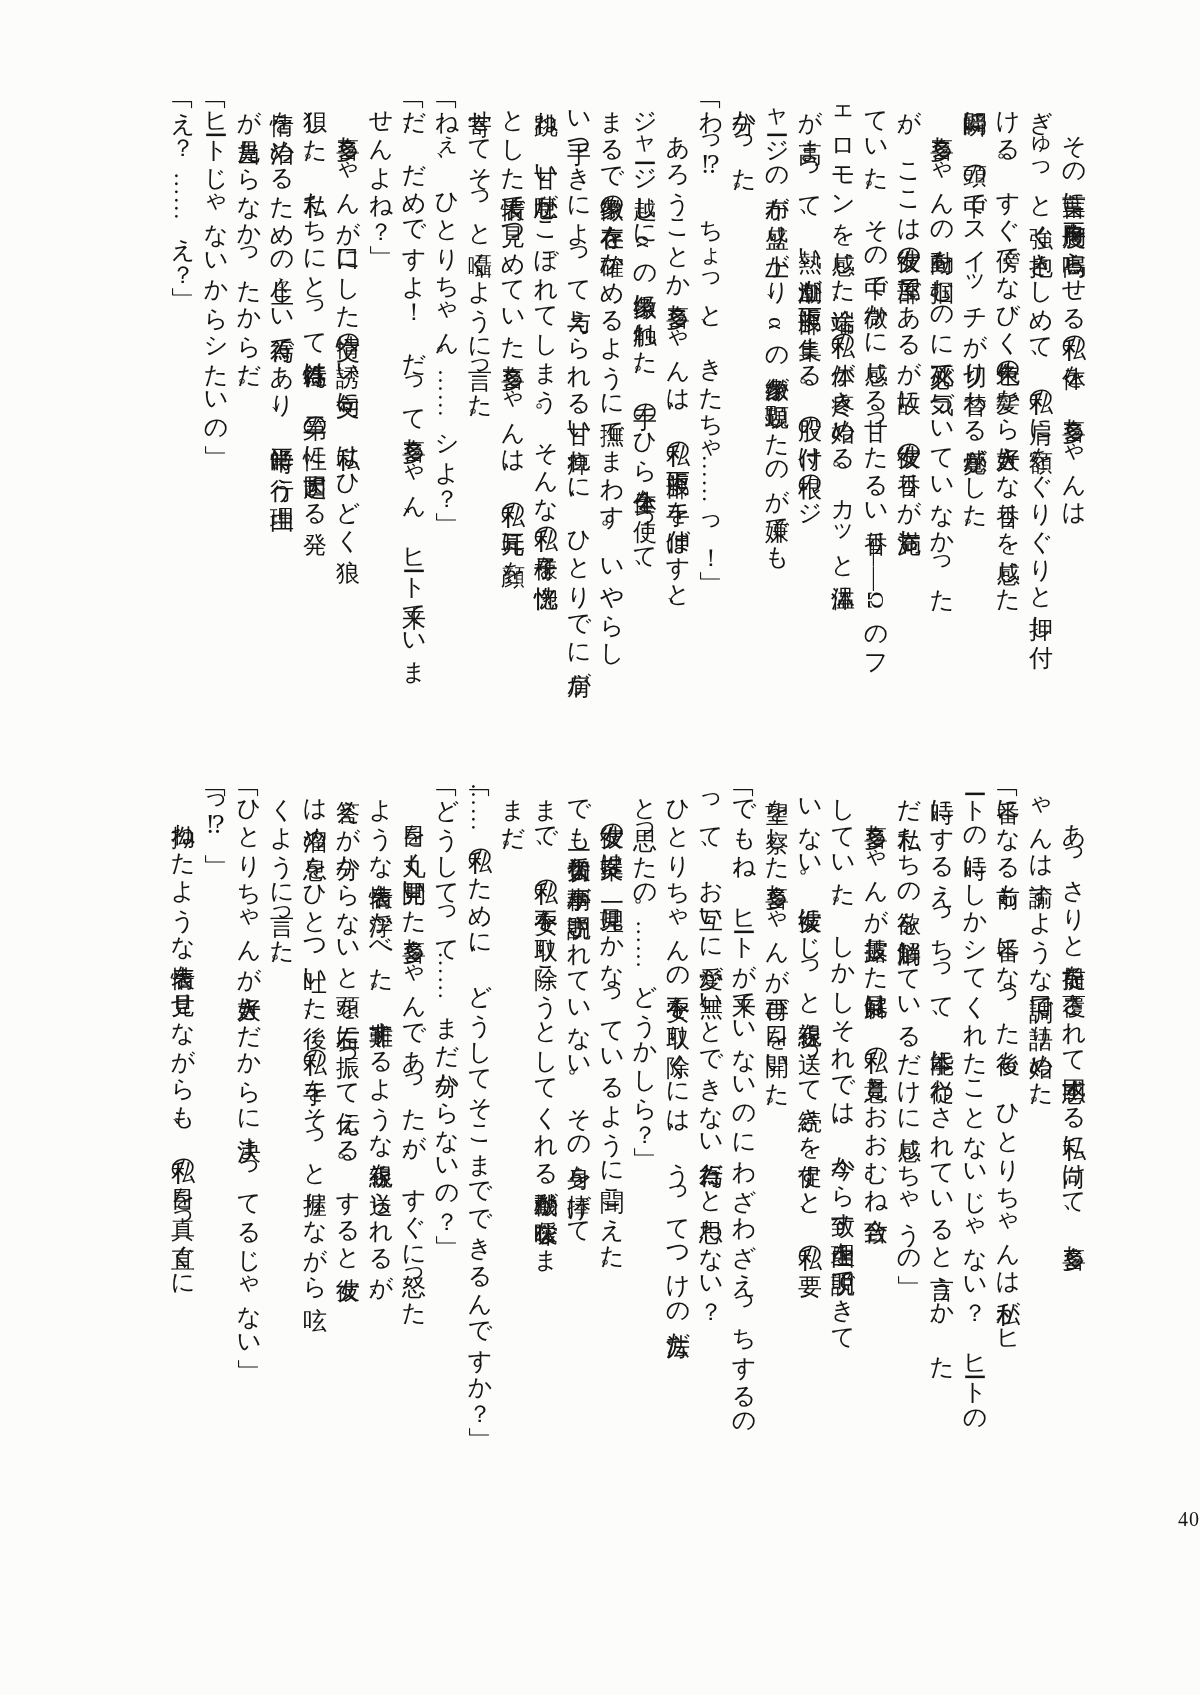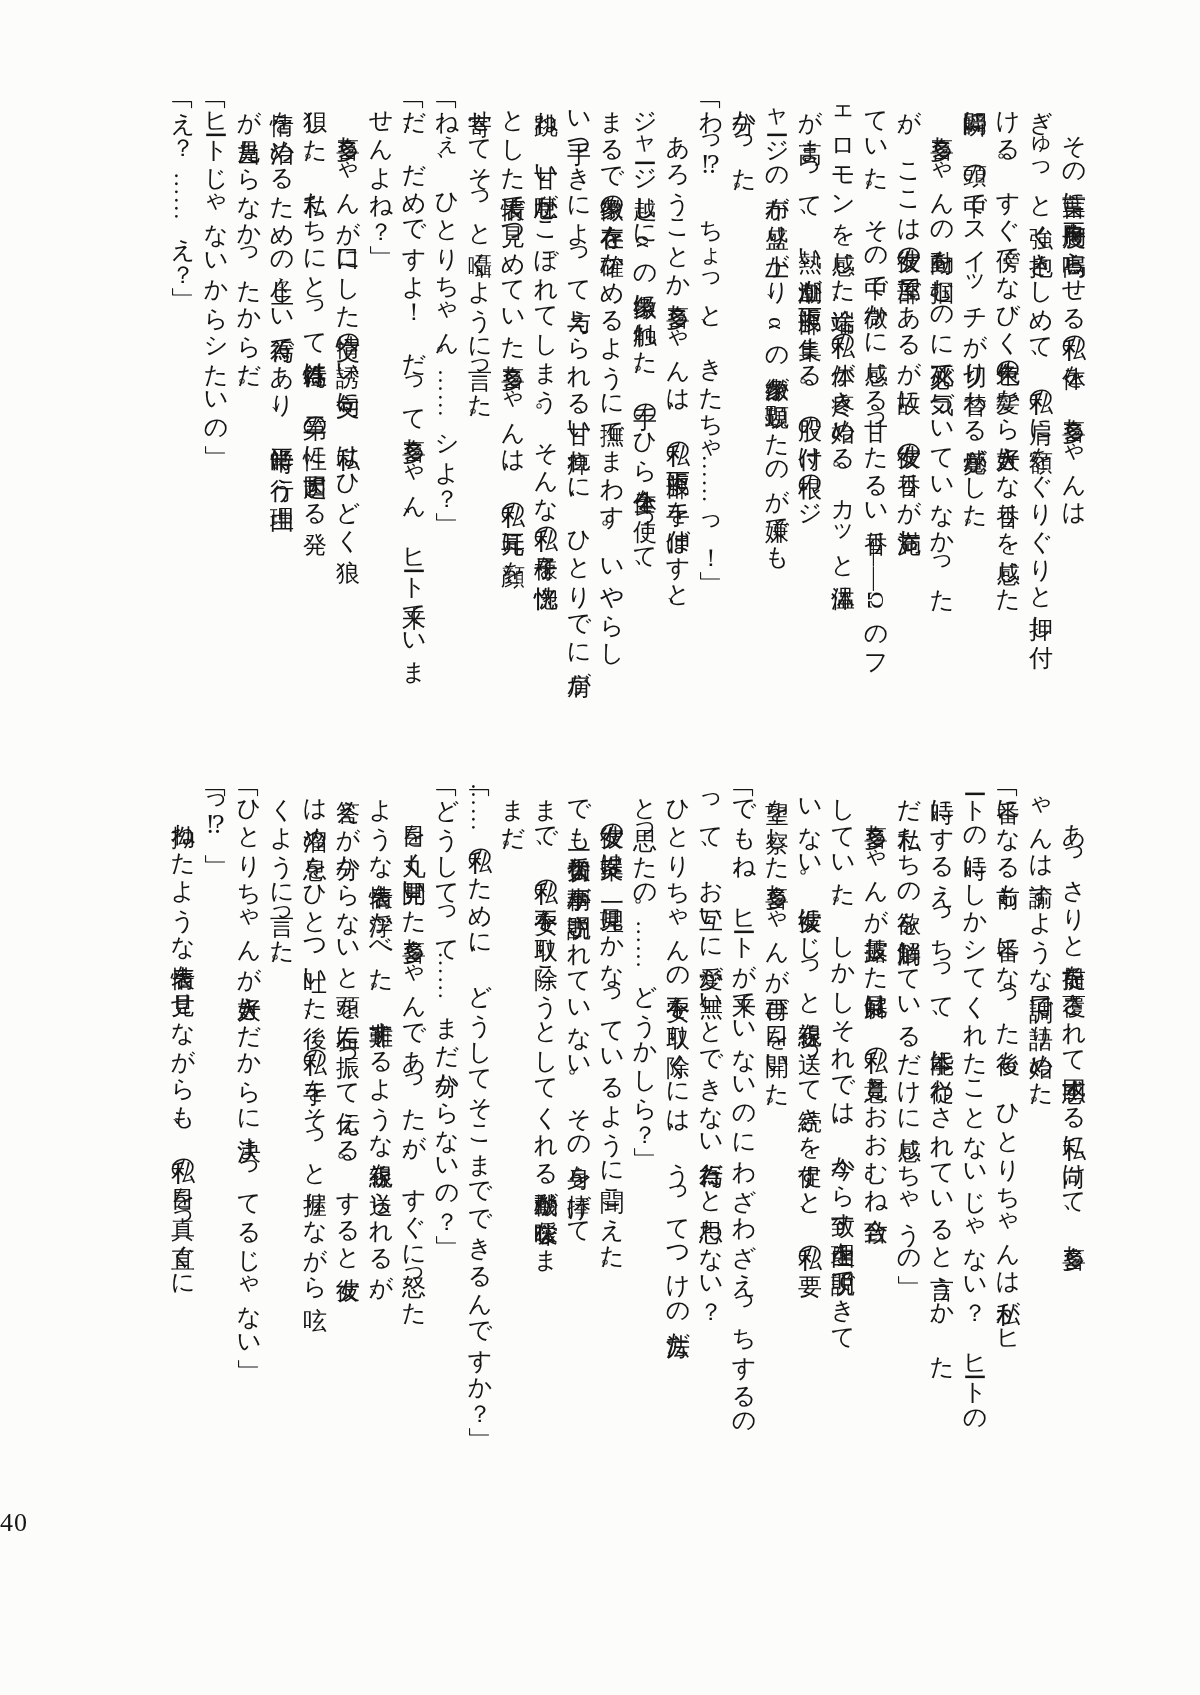--- a/index.html
+++ b/index.html
@@ -36,22 +36,22 @@
   }
   .block-bottom {
     top: 782px;
     height: 654px;
   }
   .page-number {
     position: absolute;
     top: 1508px;
     left: 0;
     width: 100%;
-    text-align: left;
-    font-size: 26px;
+    text-align: right;
+    font-size: 20px;
     letter-spacing: 1px;
   }
 </style>
 </head>
 <body>
 
 <div class="page">
   <div class="vblock block-top">
       <p>　その言葉に再度胸を高鳴らせる私の体を、喜多ちゃんは</p>
       <p>ぎゅっと強く抱きしめて、私の肩に額をぐりぐりと押し付</p>

